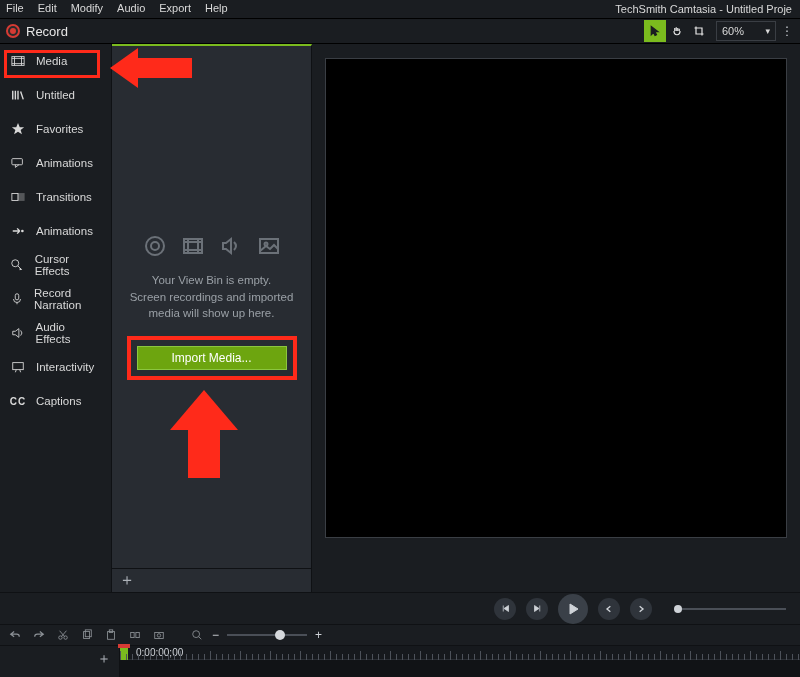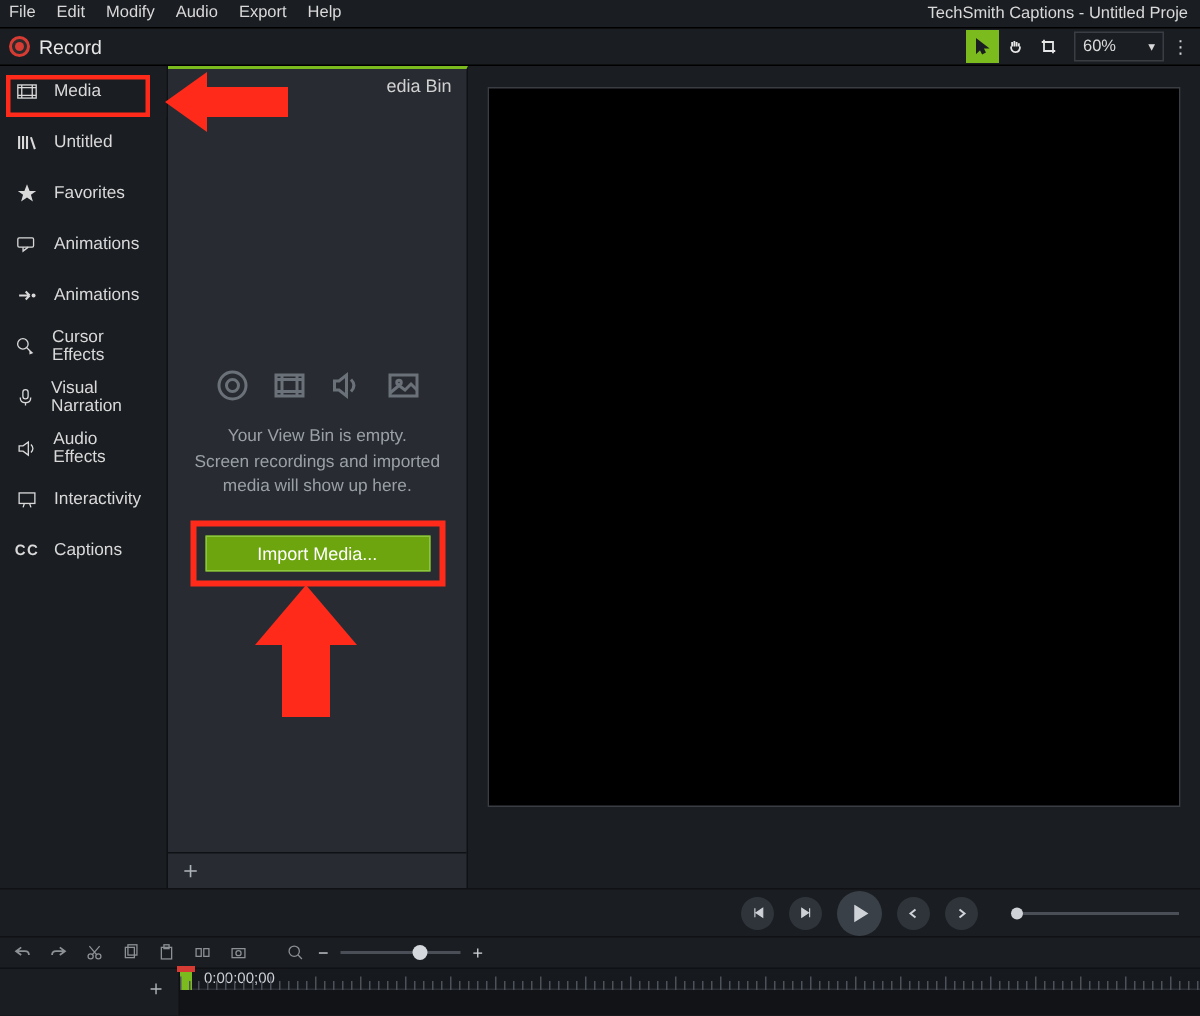--- a/index.html
+++ b/index.html
@@ -90,21 +90,21 @@
 <body>
 
 <div class="menubar">
   <div>File</div>
   <div>Edit</div>
   <div>Modify</div>
   <div>Audio</div>
   <div>Export</div>
   <div>Help</div>
 </div>
-<div class="titlebar">TechSmith Captions - Untitled Proje</div>
+<div class="titlebar">TechSmith Camtasia - Untitled Proje</div>
 
 <div class="recordrow">
   <div class="record-btn">
     <span class="rec-dot"></span>
     <span>Record</span>
   </div>
   <div class="canvas-tools">
     <div class="tool active">
       <svg viewBox="0 0 16 16" width="12" height="12">
           <path d="M3 2 L3 13 L6 10 L8 14 L10 13 L8 9 L12 9 Z"></path>
@@ -173,20 +173,29 @@
           <svg viewBox="0 0 16 16" width="14" height="14">
             <rect x="1" y="3" width="12" height="7" rx="1" fill="none" stroke="#d9d9d9"></rect>
             <path d="M5 10 L5 13 L9 10" fill="none" stroke="#d9d9d9"></path>
           </svg>
         </span>
       <span>Animations</span>
     </div>
     <div class="side-item">
       <span class="icn">
           <svg viewBox="0 0 16 16" width="14" height="14">
+            <rect x="1" y="4" width="7" height="8" fill="none" stroke="#d9d9d9"></rect>
+            <rect x="8" y="4" width="7" height="8" fill="#d9d9d9" opacity="0.3" stroke="#d9d9d9"></rect>
+          </svg>
+        </span>
+      <span>Transitions</span>
+    </div>
+    <div class="side-item">
+      <span class="icn">
+          <svg viewBox="0 0 16 16" width="14" height="14">
             <path d="M2 8 H10 M10 8 L7 5 M10 8 L7 11" stroke="#d9d9d9" stroke-width="1.6" fill="none"></path>
             <circle cx="13" cy="8" r="1.5" fill="#d9d9d9"></circle>
           </svg>
         </span>
       <span>Animations</span>
     </div>
     <div class="side-item">
       <span class="icn">
           <svg viewBox="0 0 16 16" width="14" height="14">
             <circle cx="6" cy="6" r="4" fill="none" stroke="#d9d9d9"></circle>
@@ -196,21 +205,21 @@
         </span>
       <span>Cursor Effects</span>
     </div>
     <div class="side-item">
       <span class="icn">
           <svg viewBox="0 0 16 16" width="14" height="14">
             <rect x="6" y="2" width="4" height="7" rx="2" fill="none" stroke="#d9d9d9"></rect>
             <path d="M4 8 Q4 12 8 12 Q12 12 12 8 M8 12 V14" stroke="#d9d9d9" fill="none"></path>
           </svg>
         </span>
-      <span>Visual Narration</span>
+      <span>Record Narration</span>
     </div>
     <div class="side-item">
       <span class="icn">
           <svg viewBox="0 0 16 16" width="14" height="14">
             <path d="M2 6 H5 L9 3 V13 L5 10 H2 Z" fill="none" stroke="#d9d9d9"></path>
             <path d="M11 5 Q14 8 11 11" fill="none" stroke="#d9d9d9"></path>
           </svg>
         </span>
       <span>Audio Effects</span>
     </div>
@@ -223,23 +232,20 @@
         </span>
       <span>Interactivity</span>
     </div>
     <div class="side-item">
       <span class="icn" style="font-size:10px; font-weight:700; letter-spacing:1px; color:#d9d9d9;">CC</span>
       <span>Captions</span>
     </div>
   </div>
 
   <div class="binpanel">
-    <div class="bin-header" style="justify-content:flex-end;">
-        <span>edia Bin</span>
-      </div>
     <div class="bin-center">
       <div class="bin-icons">
         <svg viewBox="0 0 24 24" width="24" height="24">
             <circle cx="12" cy="12" r="9"></circle>
             <circle cx="12" cy="12" r="4"></circle>
           </svg>
         <svg viewBox="0 0 24 24" width="24" height="24">
             <rect x="3" y="5" width="18" height="14"></rect>
             <path d="M3 8 H21 M3 16 H21 M7 5 V19 M17 5 V19"></path>
           </svg>

